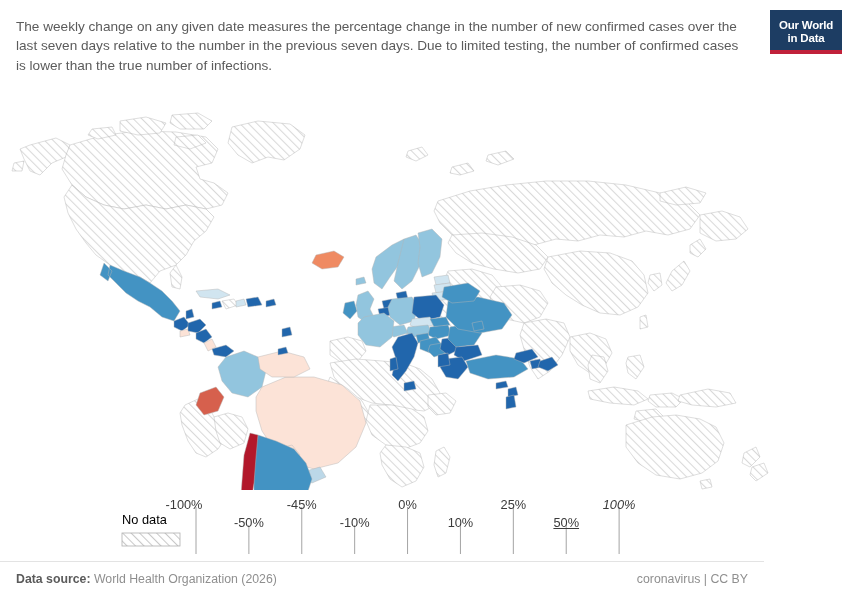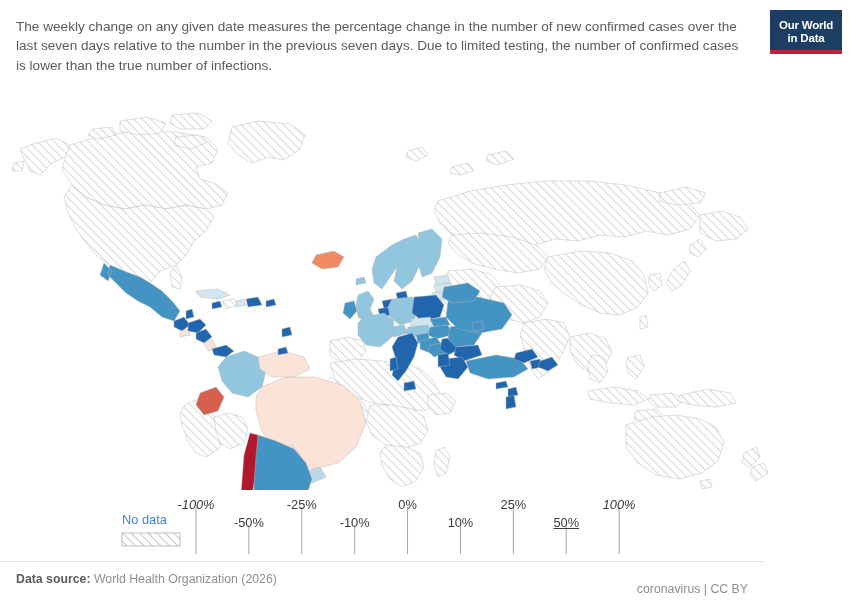--- a/index.html
+++ b/index.html
@@ -42,35 +42,35 @@
   
   .map-wrap{position:absolute;left:0;top:105px;width:850px;height:385px;}
   .map-wrap svg{display:block;width:850px;height:385px;}
   .c{stroke:#b5b5b5;stroke-width:0.45;stroke-linejoin:round;}
 
   
   .legend{position:absolute;left:0;top:496px;width:850px;height:58px;}
   .legend-inner{position:relative;width:850px;height:58px;}
   .nodata-label{
     position:absolute;left:122px;top:16px;
-    font-size:12.8px;color:#3b82f6;font-family:"Liberation Sans",sans-serif;
+    font-size:12.8px;color:#000000;font-family:"Liberation Sans",sans-serif;
   }
   .lbl{
     position:absolute;font-size:12.8px;color:#3b3b3b;
     font-family:"Liberation Sans",sans-serif;white-space:nowrap;
     transform:translateX(-50%);
   }
   .lbl.up{top:1px;}
   .lbl.dn{top:19px;}
 
   
   .footer{position:absolute;left:0;top:561px;width:764px;height:39px;border-top:1px solid #e3e3e3;}
   .src{position:absolute;left:16px;top:10px;font-size:12.3px;color:#8f8f8f;font-family:"Liberation Sans",sans-serif;}
   .src b{color:#5b5b5b;font-weight:700;}
-  .lic{position:absolute;right:16px;top:20px;font-size:12.3px;color:#8f8f8f;font-family:"Liberation Sans",sans-serif;}
+  .lic{position:absolute;right:16px;top:10px;font-size:12.3px;color:#8f8f8f;font-family:"Liberation Sans",sans-serif;}
 </style>
 </head>
 <body>
 
 <div class="chart-root">
 
   <div class="header">
     <p class="subtitle">The weekly change on any given date measures the percentage change in the number of new confirmed cases over the last seven days relative to the number in the previous seven days. Due to limited testing, the number of confirmed cases is lower than the true number of infections.</p>
   </div>
 
@@ -324,23 +324,23 @@
             <line x1="301.77777777777777" x2="301.77777777777777" y1="11" y2="537" stroke="#9a9a9a" stroke-width="0.9"></line>
             <line x1="354.66666666666663" x2="354.66666666666663" y1="29" y2="537" stroke="#9a9a9a" stroke-width="0.9"></line>
             <line x1="407.55555555555554" x2="407.55555555555554" y1="11" y2="537" stroke="#9a9a9a" stroke-width="0.9"></line>
             <line x1="460.44444444444446" x2="460.44444444444446" y1="29" y2="537" stroke="#9a9a9a" stroke-width="0.9"></line>
             <line x1="513.3333333333333" x2="513.3333333333333" y1="11" y2="537" stroke="#9a9a9a" stroke-width="0.9"></line>
             <line x1="566.2222222222222" x2="566.2222222222222" y1="29" y2="537" stroke="#9a9a9a" stroke-width="0.9"></line>
             <line x1="619.1111111111111" x2="619.1111111111111" y1="11" y2="537" stroke="#9a9a9a" stroke-width="0.9"></line>
           </g>
       </svg>
       <div id="legend-labels">
-          <div class="lbl up" style="left: 196px; font-style: italic;">-100%</div>
+          <div class="lbl up" style="left: 184px;">-100%</div>
           <div class="lbl dn" style="left: 248.889px;">-50%</div>
-          <div class="lbl up" style="left: 301.778px;">-25%</div>
+          <div class="lbl up" style="left: 301.778px;">-45%</div>
           <div class="lbl dn" style="left: 354.667px;">-10%</div>
           <div class="lbl up" style="left: 407.556px;">0%</div>
           <div class="lbl dn" style="left: 460.444px;">10%</div>
           <div class="lbl up" style="left: 513.333px;">25%</div>
           <div class="lbl dn" style="left: 566.222px; text-decoration: underline;">50%</div>
           <div class="lbl up" style="left: 619.111px; font-style: italic;">100%</div>
         </div>
     </div>
   </div>
 

